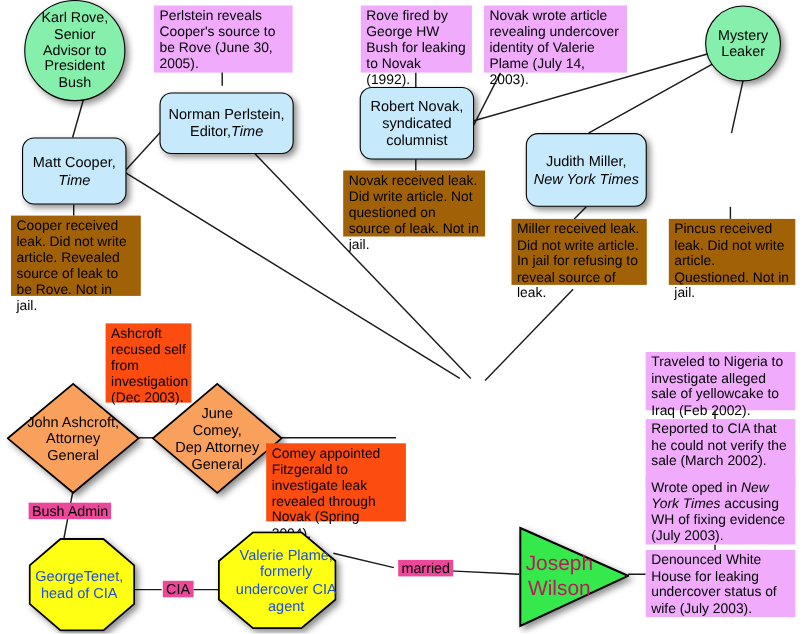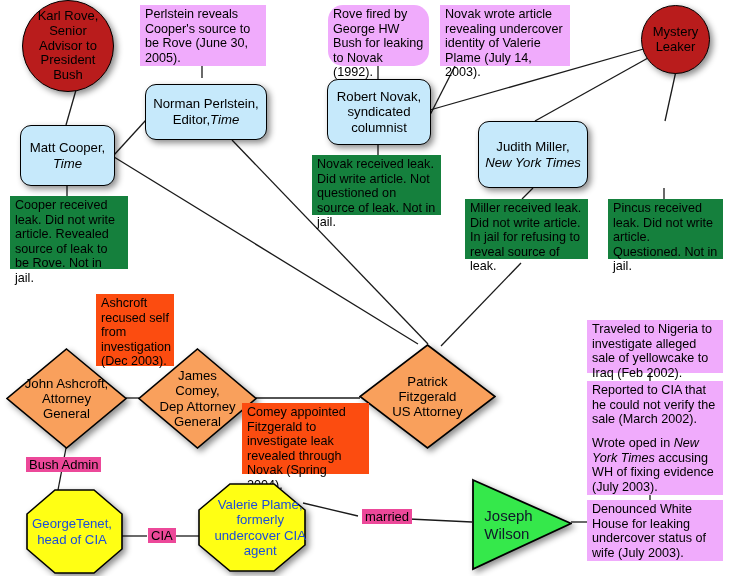--- a/index.html
+++ b/index.html
@@ -15,26 +15,26 @@
   .rbox{background:#c6e9fb;border:1.6px solid #000;border-radius:11px;
         display:flex;align-items:center;justify-content:center;
         text-align:center;font-size:13.2px;color:#000;line-height:1.18;
         padding:2px 4px;}
   .rbox .it{font-style:italic;}
 
   
   .note{border:0;color:#000;font-size:12.6px;line-height:1.16;
         padding:2px 4px 2px 5px;box-sizing:border-box;text-align:left;}
   .note .it{font-style:italic;}
-  .note-pink{background:#15803d;}
+  .note-pink{background:#a16207;}
   .note-salmon{background:#f0abfc;}
   .note-orange{background:#fc4c10;}
 
   
-  .circ{background:#b91c1c;border:1.6px solid #000;border-radius:50%;
+  .circ{background:#86efac;border:1.6px solid #000;border-radius:50%;
         display:flex;align-items:center;justify-content:center;
         text-align:center;font-size:13px;line-height:1.14;color:#000;}
 
   
   .diamond{position:absolute;}
   .diamond svg{position:absolute;left:0;top:0;}
   .diamond .dlabel{position:absolute;left:0;top:0;width:100%;height:100%;
         display:flex;align-items:center;justify-content:center;text-align:center;
         font-size:13.2px;line-height:1.16;color:#000;}
 
@@ -42,22 +42,22 @@
   .oct{position:absolute;}
   .oct svg{position:absolute;left:0;top:0;}
   .oct .olabel{position:absolute;left:0;top:0;width:100%;height:100%;
         display:flex;align-items:center;justify-content:flex-end;text-align:center;
         font-size:13.2px;line-height:1.16;color:#1d4ed8;}
 
   
   .tri{position:absolute;}
   .tri svg{position:absolute;left:0;top:0;}
   .tri .tlabel{position:absolute;left:0;top:0;width:100%;height:100%;
-        display:flex;align-items:center;justify-content:center;text-align:left;
-        font-size:15px;line-height:1.18;color:#0f172a;padding-right:26px;
+        display:flex;align-items:center;justify-content:center;text-align:center;
+        font-size:19px;line-height:1.18;color:#be185d;padding-right:26px;
         box-sizing:border-box;}
 
   .edgelabel{position:absolute;font-size:13px;color:#000;background:#ec4899;
              padding:0 3px;white-space:nowrap;}
 </style>
 </head>
 <body>
 
 <div id="stage">
 
@@ -116,21 +116,21 @@
     <div>
       <span>Mystery</span><br>
       <span>Leaker</span>
     </div>
   </div>
 
   <div class="node note note-salmon" style="left:140px;top:5px;width:126px;height:61px;">
     <span>Perlstein reveals Cooper's source to be Rove (June 30, 2005).</span>
   </div>
 
-  <div class="node note note-salmon" style="left:328px;top:5px;width:101px;height:61px;border-radius:15px;">
+  <div class="node note note-salmon" style="left:328px;top:5px;width:101px;height:61px;">
     <span>Rove fired by George HW Bush for leaking to Novak (1992).</span>
   </div>
 
   <div class="node note note-salmon" style="left:440px;top:5px;width:130px;height:61px;">
     <span>Novak wrote article revealing undercover identity of Valerie Plame (July 14, 2003).</span>
   </div>
 
   <div class="node rbox shadowed" style="left:145px;top:84px;width:122px;height:56px;">
     <div>
       <span>Norman Perlstein,</span><br>
@@ -193,40 +193,28 @@
       </div>
     </div>
   </div>
 
   <div class="diamond shadowed" style="left:138px;top:348px;width:119px;height:101px;">
     <svg width="119" height="101" viewBox="0 0 119 101">
       <polygon points="59.5,1 118,50.5 59.5,100 1,50.5" fill="#f9a05c" stroke="#000" stroke-width="1.6"></polygon>
     </svg>
     <div class="dlabel">
       <div>
-        <span>James</span><br>
+        <span>June</span><br>
         <span>Comey,</span><br>
         <span>Dep Attorney</span><br>
         <span>General</span>
       </div>
     </div>
   </div>
 
-  <div class="diamond shadowed" style="left:359px;top:344px;width:137px;height:105px;">
-    <svg width="137" height="105" viewBox="0 0 137 105">
-      <polygon points="68.5,1 136,52.5 68.5,104 1,52.5" fill="#f9a05c" stroke="#000" stroke-width="1.6"></polygon>
-    </svg>
-    <div class="dlabel">
-      <div>
-        <span>Patrick</span><br>
-        <span>Fitzgerald</span><br>
-        <span>US Attorney</span>
-      </div>
-    </div>
-  </div>
 
   <div class="node note note-orange" style="left:242px;top:403px;width:127px;height:71px;">
     <span>Comey appointed Fitzgerald to investigate leak revealed through Novak (Spring 2004).</span>
   </div>
 
   <div class="node note note-salmon" style="left:587px;top:320px;width:136px;height:53px;">
     <span>Traveled to Nigeria to investigate alleged sale of yellowcake to Iraq (Feb 2002).</span>
   </div>
 
   <div class="node note note-salmon" style="left:587px;top:381px;width:136px;height:62px;">

